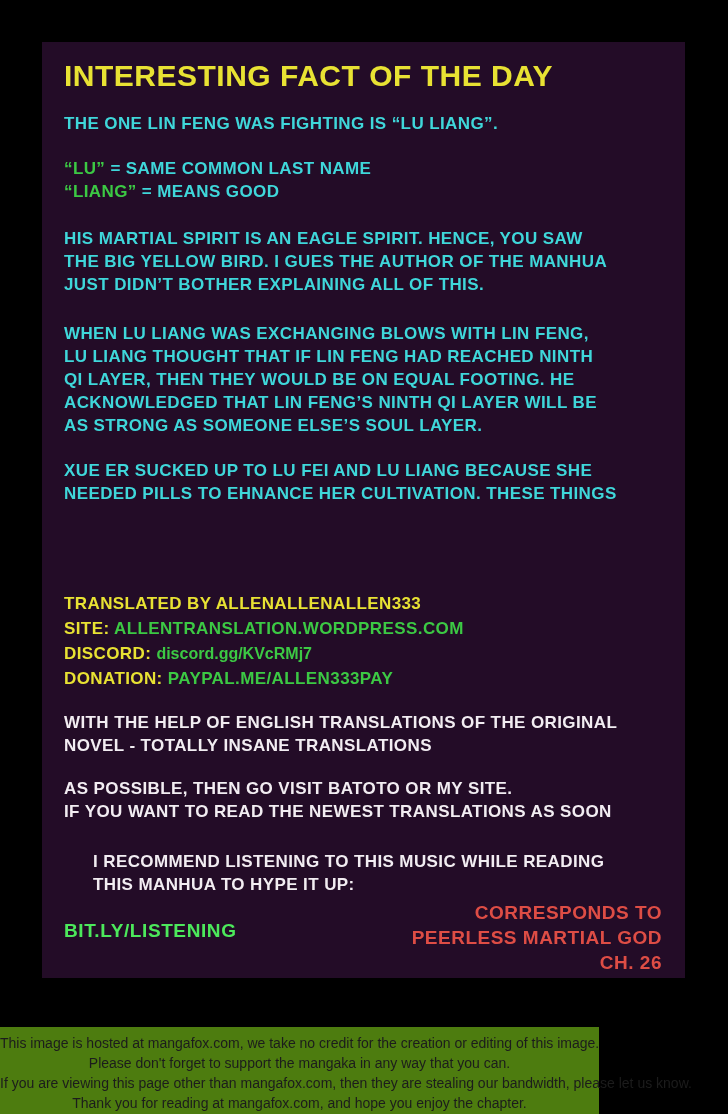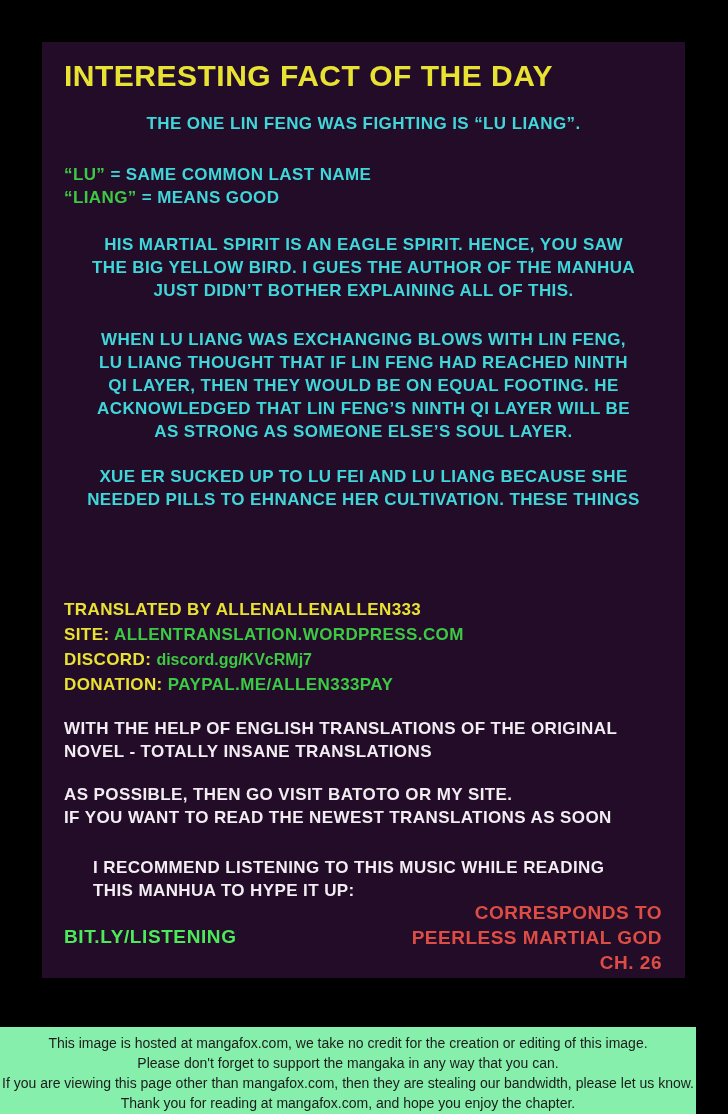--- a/index.html
+++ b/index.html
@@ -27,26 +27,26 @@
     letter-spacing: 0.5px;
     white-space: nowrap;
   }
   .txt {
     font-weight: bold;
     font-size: 17px;
     line-height: 23px;
     letter-spacing: 0.4px;
   }
   .txt div, .line { white-space: nowrap; }
-  .cyan  { color: #3fd7da; text-align: center; }
+  .cyan  { color: #3fd7da; }
   .green { color: #3cc944; }
   .yellow{ color: #e8e233; }
   .white { color: #f2edf2; }
   .fact-intro   { margin-top: 18px; }
-  .definitions  { margin-top: 28px; }
+  .definitions  { margin-top: 22px; }
   .fact-spirit  { margin-top: 24px; }
   .fact-blows   { margin-top: 26px; }
   .fact-xueer   { margin-top: 22px; }
   .credits      { margin-top: 86px; line-height: 25px; }
   .credits div  { white-space: nowrap; }
   .discord-url  {
     font-size: 16px;
     letter-spacing: 0px;
     text-transform: none;
   }
@@ -69,22 +69,22 @@
     color: #de4d45;
     font-size: 19px;
     line-height: 25px;
     font-weight: bold;
     letter-spacing: 0.5px;
     white-space: nowrap;
   }
   .footer {
     position: absolute;
     left: 0; top: 1027px;
-    width: 696px; height: 87px;
-    background: #86efac;
+    width: 599px; height: 87px;
+    background: #4d7c0f;
     box-sizing: border-box;
     padding-top: 6px;
     text-align: center;
     color: #1c1c1c;
     font-size: 14px;
     line-height: 20px;
   }
   .footer div { white-space: nowrap; }
 </style>
 </head>

